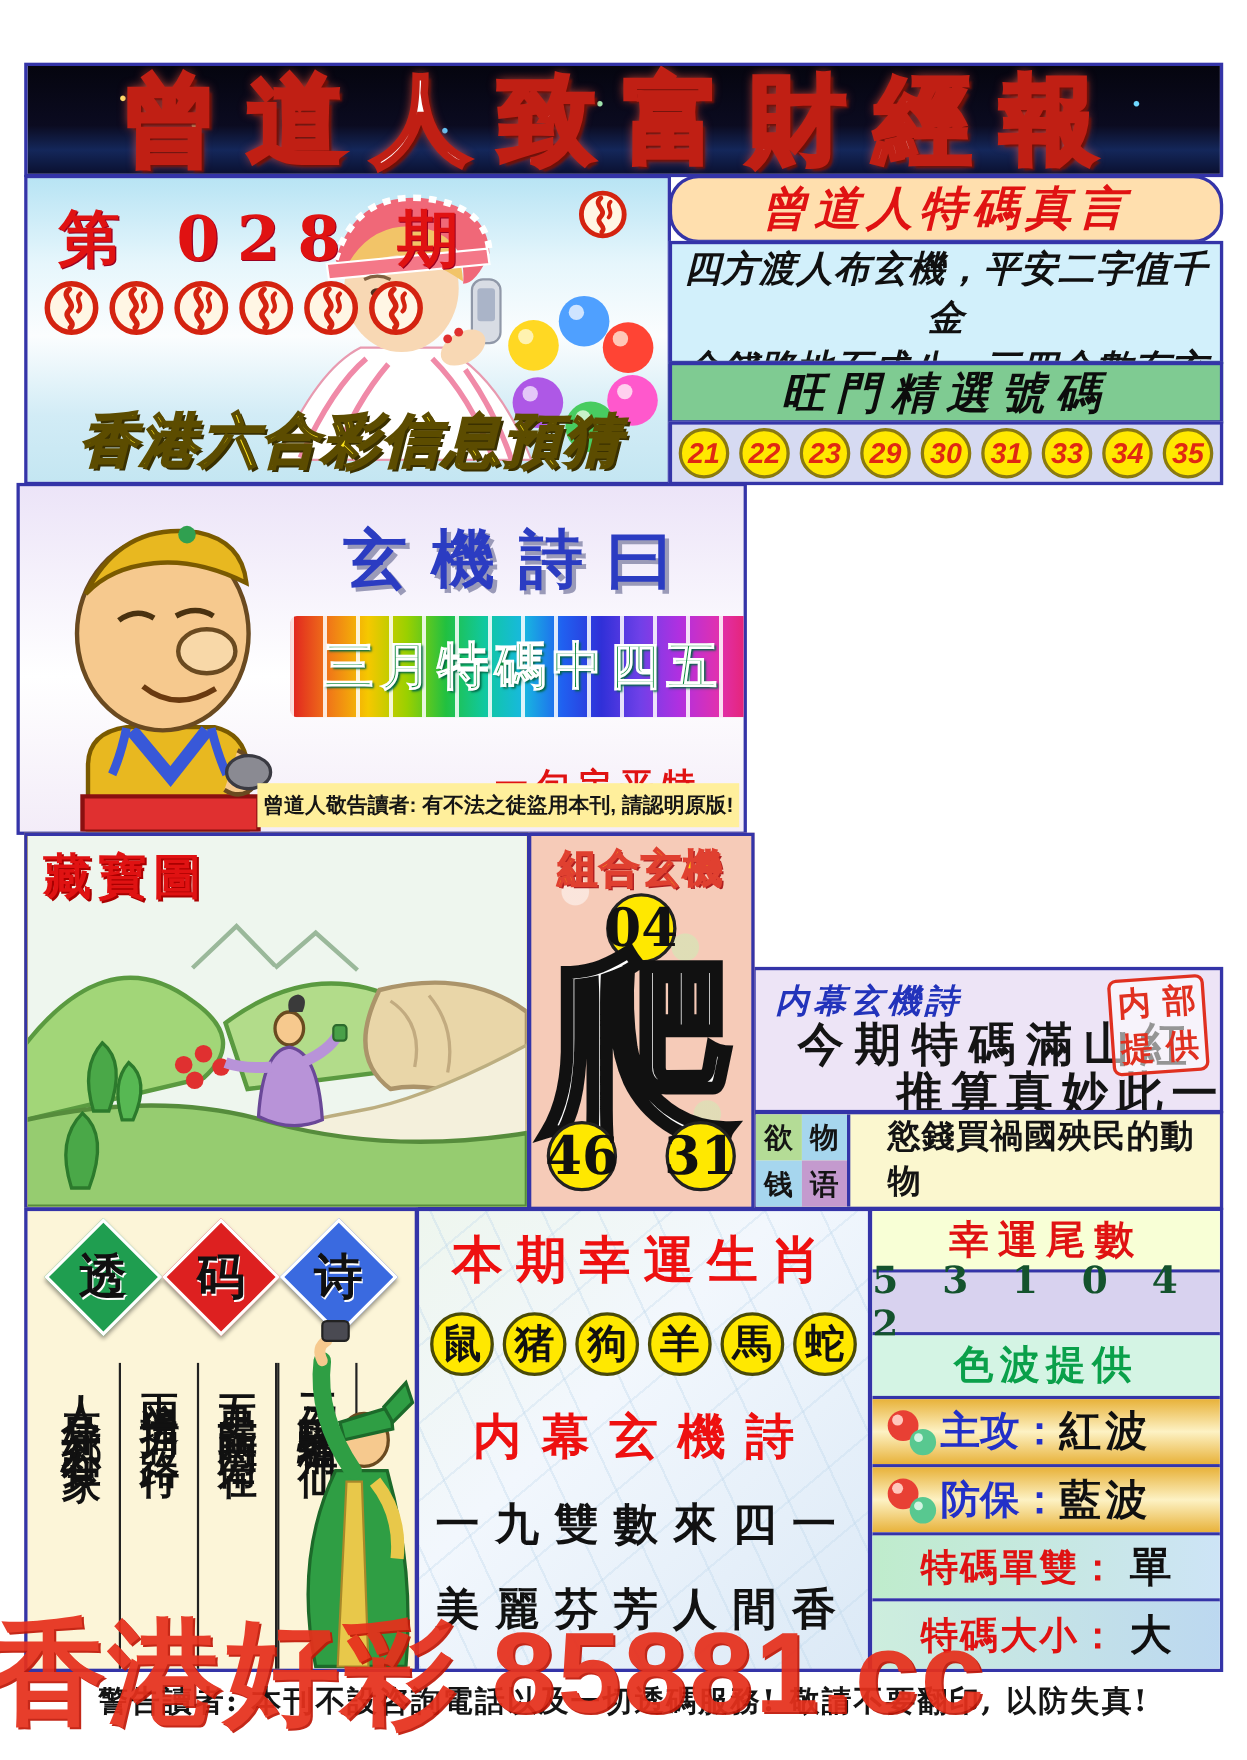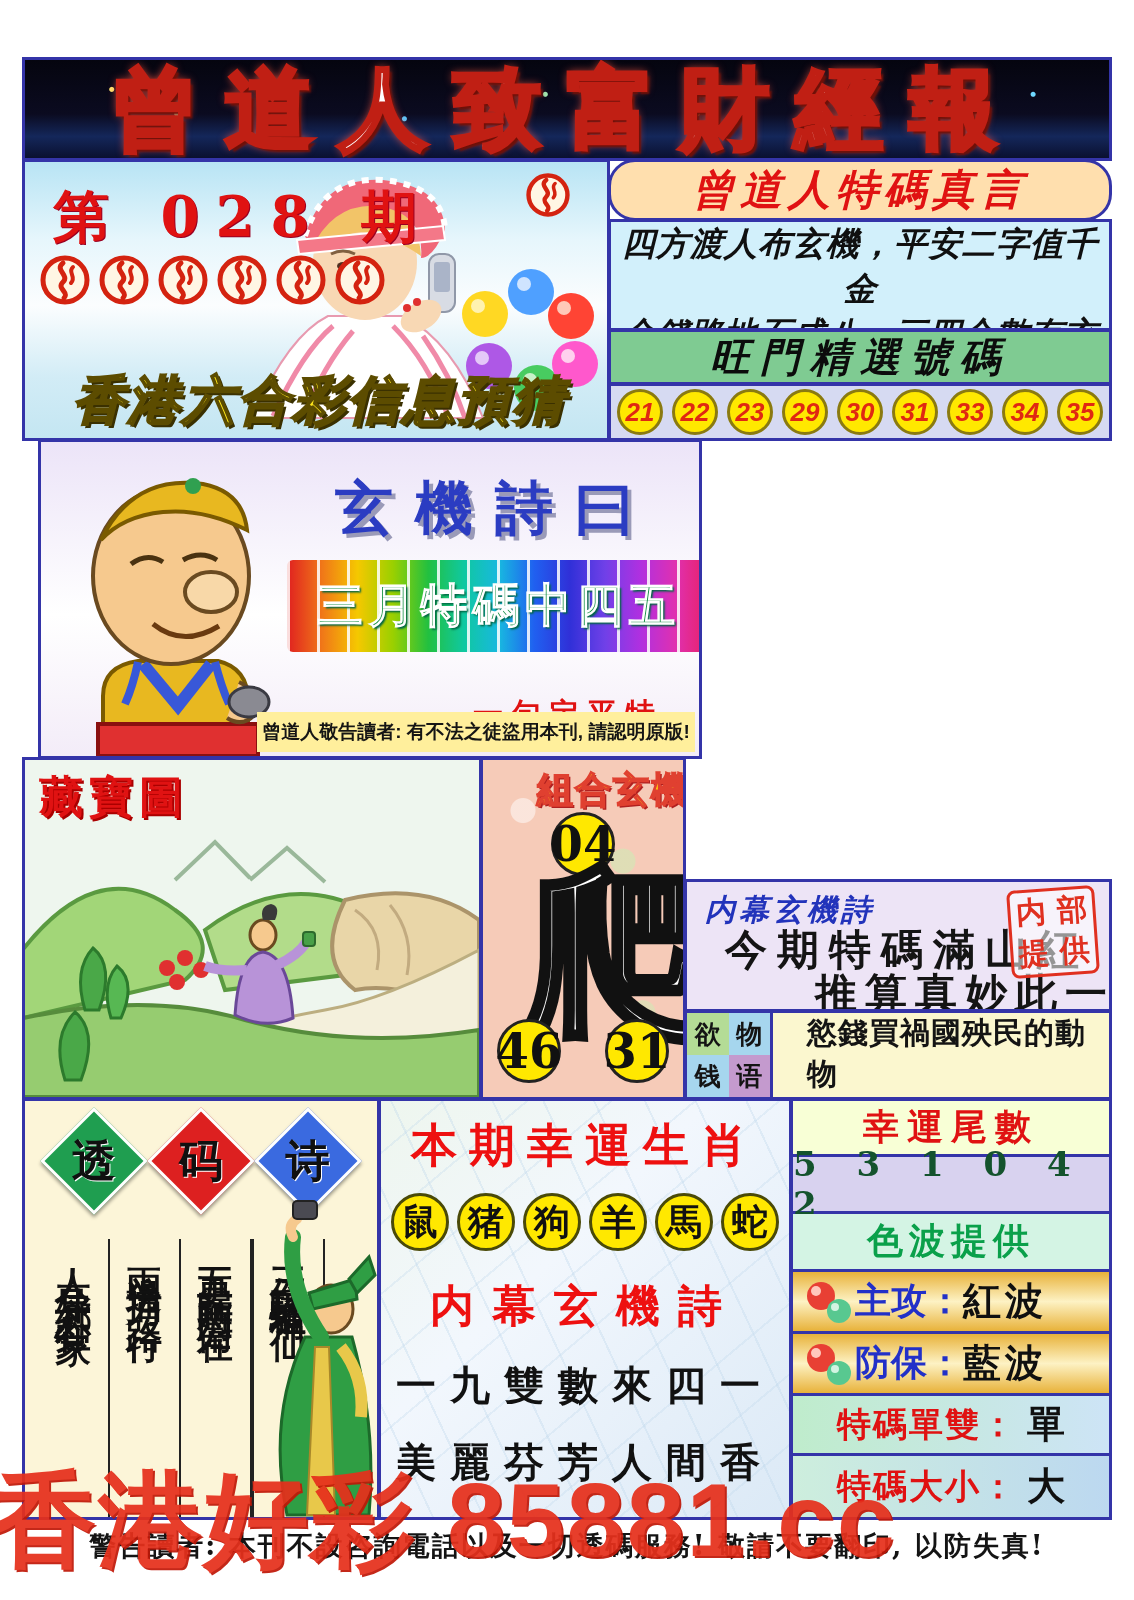--- a/index.html
+++ b/index.html
@@ -285,21 +285,21 @@
     <span class="numBall">22</span>
     <span class="numBall">23</span>
     <span class="numBall">29</span>
     <span class="numBall">30</span>
     <span class="numBall">31</span>
     <span class="numBall">33</span>
     <span class="numBall">34</span>
     <span class="numBall">35</span>
   </div>
 
-  <div id="mysticPanel" class="panel" style="left:38px;top:439px;width:664px;height:320px;">
+  <div id="mysticPanel" class="panel" style="left:15px;top:439px;width:664px;height:320px;">
     <div id="mysticTitle">玄機詩曰</div>
     <div id="rainbowBar">
       <span>三月特碼中四五</span>
     </div>
     <div id="sideNote">一句定平特</div>
     <svg id="oldManArt" width="270" height="302" viewBox="0 0 270 302">
       <path d="M60 300 L60 240 Q60 210 95 205 L175 205 Q205 212 205 245 L205 300 Z" fill="#e8b820" stroke="#7a5a00" stroke-width="4"></path>
       <path d="M55 300 L55 268 L215 268 L215 300 Z" fill="#e03030" stroke="#8a1010" stroke-width="4"></path>
       <path d="M100 208 L135 250 L168 208" fill="none" stroke="#3858d8" stroke-width="12"></path>
       <path d="M95 206 Q90 230 82 248 M172 206 Q178 230 186 248" stroke="#3858d8" stroke-width="8" fill="none"></path>
@@ -364,21 +364,21 @@
       <path d="M40 320 q-14 -44 10 -68 q24 20 6 68 Z" fill="#4aa848" stroke="#2c7a2c" stroke-width="3"></path>
       <ellipse cx="238" cy="175" rx="13" ry="15" fill="#f6c98e" stroke="#6a4a20" stroke-width="3"></ellipse>
       <path d="M238 160 q-4 -14 8 -16 q10 2 4 16 Z" fill="#3a3a3a"></path>
       <path d="M210 255 Q214 195 238 192 Q264 196 268 258 Q240 270 210 255 Z" fill="#b893d8" stroke="#6a4898" stroke-width="3"></path>
       <path d="M252 205 q22 -10 30 -24" stroke="#b893d8" stroke-width="10" fill="none"></path>
       <rect x="278" y="172" width="12" height="14" rx="3" fill="#48a048" stroke="#2c6a2c" stroke-width="2"></rect>
       <path d="M222 210 q-26 2 -42 -4" stroke="#b893d8" stroke-width="10" fill="none"></path>
     </svg>
   </div>
 
-  <div id="comboPanel" class="panel" style="left:480px;top:757px;width:206px;height:343px;padding-left:30px;">
+  <div id="comboPanel" class="panel" style="left:480px;top:757px;width:206px;height:343px;">
     <div id="comboTitle">組合玄機</div>
     <div id="combo04" class="comboBall">04</div>
     <div id="comboChar">爬</div>
     <div id="combo46" class="comboBall">46</div>
     <div id="combo31" class="comboBall">31</div>
   </div>
 
   <div id="poemPanel" class="panel" style="left:22px;top:1098px;width:358px;height:422px;">
     <div id="diamonds">
       <div class="diamond d0">

